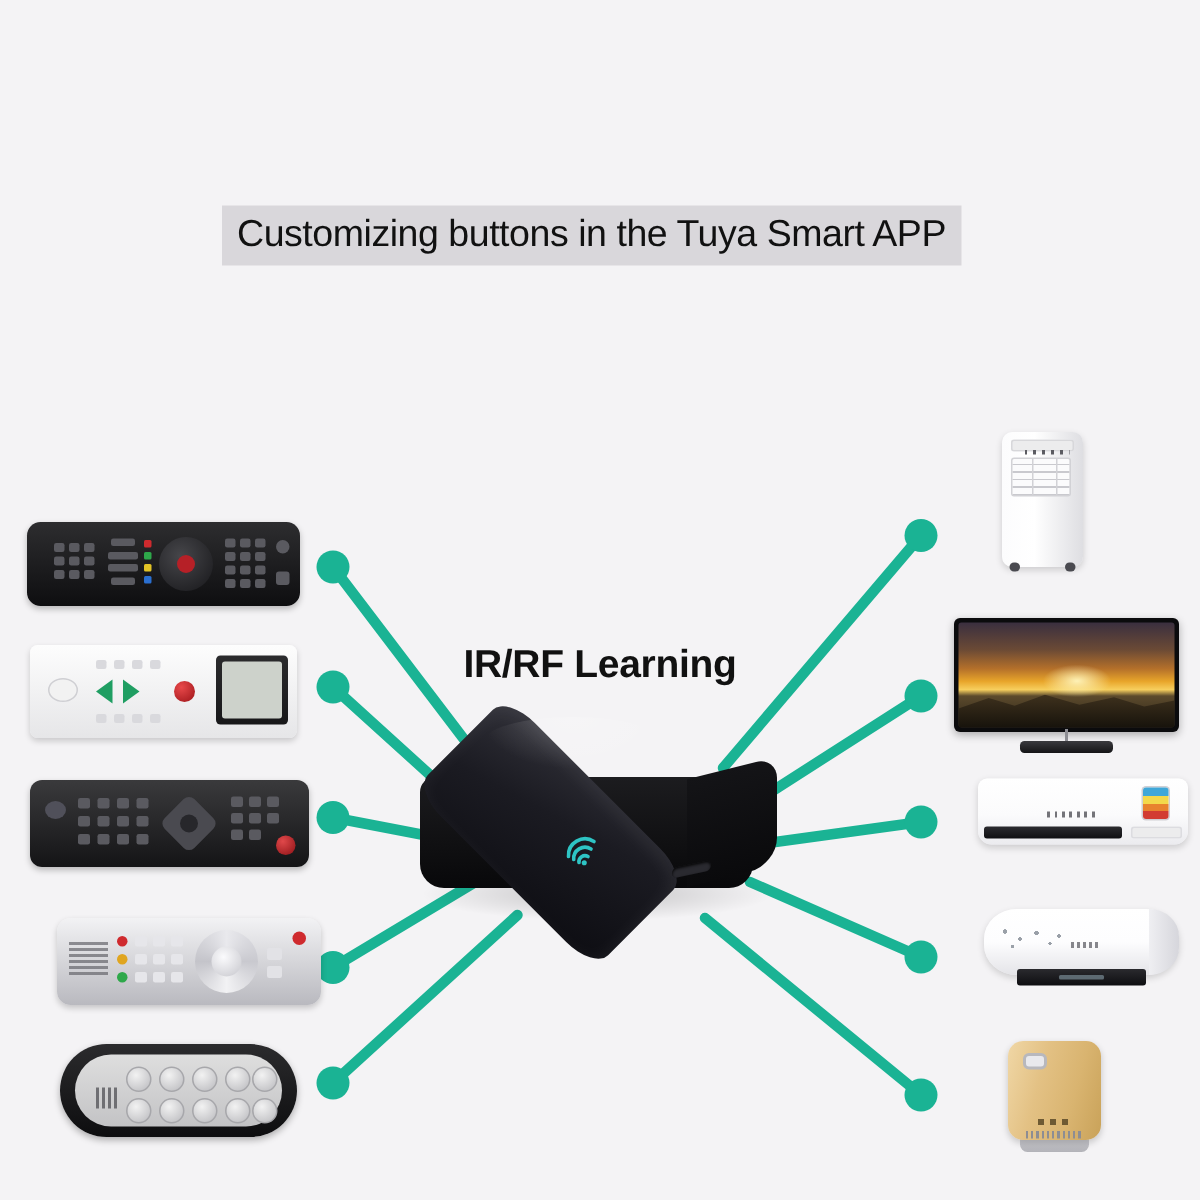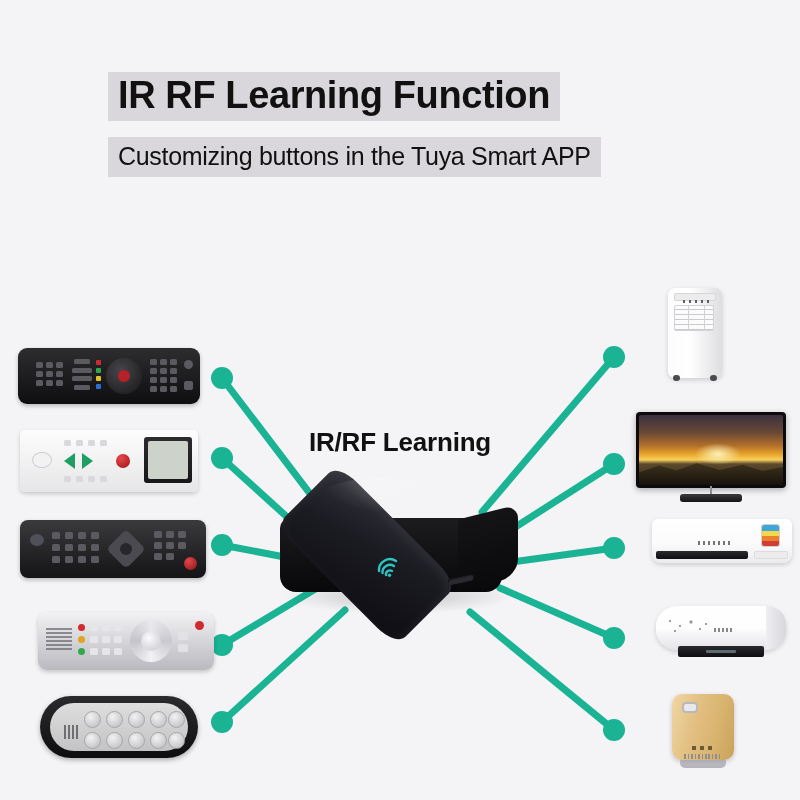--- a/index.html
+++ b/index.html
@@ -14,21 +14,21 @@
   
   .hl{background:#d9d7db;display:inline-block;color:#111;}
   #title-band{position:absolute;left:108px;top:72px;}
   #title-band .hl{
     font-size:38px;font-weight:bold;line-height:1.12;
     padding:2px 10px 4px 10px;letter-spacing:-0.4px;
   }
   #subtitle-band{position:absolute;left:108px;top:137px;}
   #subtitle-band .hl{
     font-size:25px;font-weight:400;line-height:1.2;
-    padding:4px 10px 6px 10px;letter-spacing:-0.3px;
+    padding:4px 10px 6px 10px;letter-spacing:-0.3px;margin-left:40px;
   }
   #para-band{
     position:absolute;left:38px;top:185px;width:704px;
     background:#d9d7db;padding:8px 10px 10px 10px;
     box-sizing:border-box;
   }
   #para-band p{
     margin:0;color:#111;font-size:26px;line-height:1.28;
     letter-spacing:-0.4px;
   }
@@ -233,23 +233,20 @@
   .ap-base{position:absolute;left:8px;top:66px;width:46px;height:12px;
     background:linear-gradient(180deg,#d8d8dd,#b2b2b8);border-radius:0 0 5px 5px;}
   .ap-grill{position:absolute;left:12px;top:64px;width:38px;height:5px;
     background:repeating-linear-gradient(90deg,#8d8d93 0 1.5px,transparent 1.5px 3.5px);}
 </style>
 </head>
 <body>
 
 <div id="stage">
 
-  <div id="title-band">
-    <span class="hl">IR RF Learning Function</span>
-  </div>
 
   <div id="subtitle-band">
     <span class="hl">Customizing buttons in the Tuya Smart APP</span>
   </div>
 
 
   <div id="hub-label">IR/RF Learning</div>
 
   <svg id="links" viewBox="0 0 800 800">
     <g stroke="#1ab394" stroke-width="7" stroke-linecap="round" fill="none">

